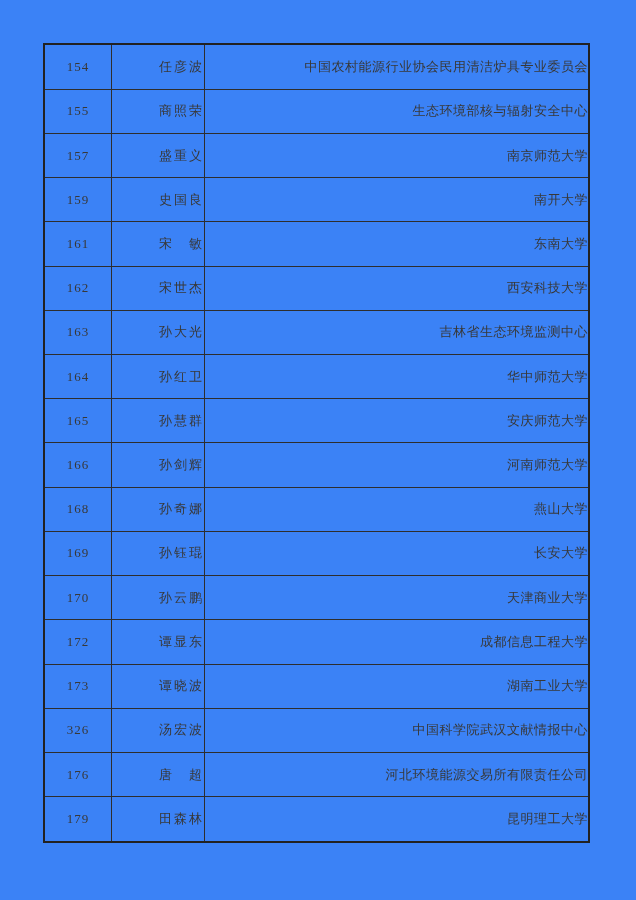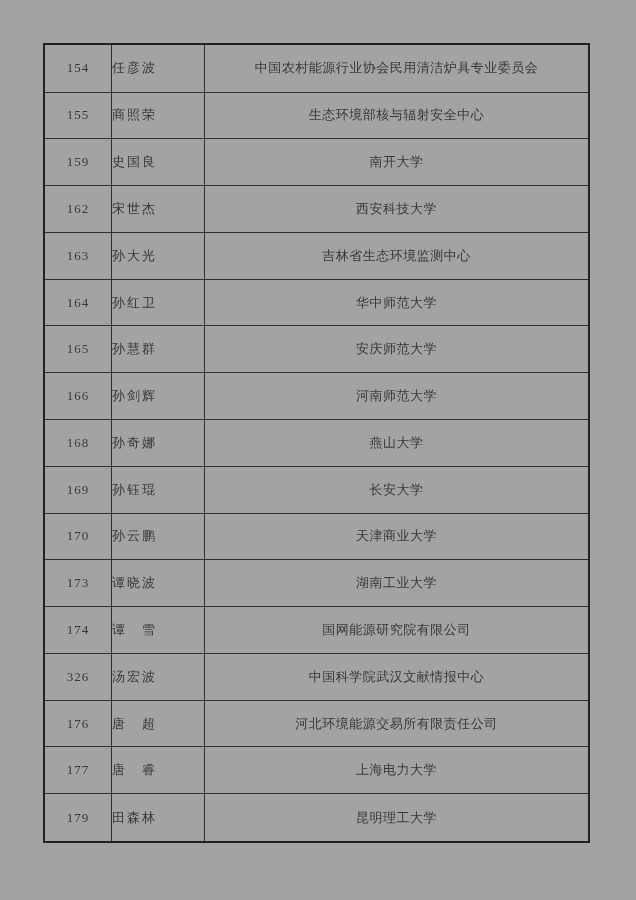--- a/index.html
+++ b/index.html
@@ -11,21 +11,21 @@
     height: 900px;
     background: #ffffff;
     font-family: "Liberation Serif", "DejaVu Serif", serif;
     color: #383838;
     position: relative;
     overflow: hidden;
   }
   .sheet {
     position: absolute;
     inset: 0;
-    background: #a3a3a3;
+    background: #3b82f6;
   }
   table.roster {
     position: absolute;
     left: 43px;
     top: 43px;
     width: 547px;
     height: 800px;
     border-collapse: collapse;
     table-layout: fixed;
     border: 2px solid #222222;
@@ -38,26 +38,26 @@
     vertical-align: middle;
     padding: 0;
   }
   td.c-no {
     width: 66px;
     text-align: center;
     letter-spacing: 1px;
   }
   td.c-name {
     width: 92px;
-    text-align: left;
+    text-align: right;
     letter-spacing: 2px;
     margin-top: 36px;
   }
   td.c-org {
-    text-align: center;
+    text-align: right;
     padding-left: 7px;
     letter-spacing: 0.5px;
   }
 </style>
 </head>
 <body>
 
 <div class="sheet">
   <table class="roster">
     <tbody id="roster-body">
@@ -65,23 +65,33 @@
           <td class="c-no">154</td>
           <td class="c-name">任彦波</td>
           <td class="c-org">中国农村能源行业协会民用清洁炉具专业委员会</td>
         </tr>
         <tr>
           <td class="c-no">155</td>
           <td class="c-name">商照荣</td>
           <td class="c-org">生态环境部核与辐射安全中心</td>
         </tr>
         <tr>
+          <td class="c-no">157</td>
+          <td class="c-name">盛重义</td>
+          <td class="c-org">南京师范大学</td>
+        </tr>
+        <tr>
           <td class="c-no">159</td>
           <td class="c-name">史国良</td>
           <td class="c-org">南开大学</td>
+        </tr>
+        <tr>
+          <td class="c-no">161</td>
+          <td class="c-name">宋　敏</td>
+          <td class="c-org">东南大学</td>
         </tr>
         <tr>
           <td class="c-no">162</td>
           <td class="c-name">宋世杰</td>
           <td class="c-org">西安科技大学</td>
         </tr>
         <tr>
           <td class="c-no">163</td>
           <td class="c-name">孙大光</td>
           <td class="c-org">吉林省生态环境监测中心</td>
@@ -110,44 +120,39 @@
           <td class="c-no">169</td>
           <td class="c-name">孙钰琨</td>
           <td class="c-org">长安大学</td>
         </tr>
         <tr>
           <td class="c-no">170</td>
           <td class="c-name">孙云鹏</td>
           <td class="c-org">天津商业大学</td>
         </tr>
         <tr>
+          <td class="c-no">172</td>
+          <td class="c-name">谭显东</td>
+          <td class="c-org">成都信息工程大学</td>
+        </tr>
+        <tr>
           <td class="c-no">173</td>
           <td class="c-name">谭晓波</td>
           <td class="c-org">湖南工业大学</td>
-        </tr>
-        <tr>
-          <td class="c-no">174</td>
-          <td class="c-name">谭　雪</td>
-          <td class="c-org">国网能源研究院有限公司</td>
         </tr>
         <tr>
           <td class="c-no">326</td>
           <td class="c-name">汤宏波</td>
           <td class="c-org">中国科学院武汉文献情报中心</td>
         </tr>
         <tr>
           <td class="c-no">176</td>
           <td class="c-name">唐　超</td>
           <td class="c-org">河北环境能源交易所有限责任公司</td>
         </tr>
         <tr>
-          <td class="c-no">177</td>
-          <td class="c-name">唐　睿</td>
-          <td class="c-org">上海电力大学</td>
-        </tr>
-        <tr>
           <td class="c-no">179</td>
           <td class="c-name">田森林</td>
           <td class="c-org">昆明理工大学</td>
         </tr>
       </tbody>
   </table>
 </div>
 
 </body></html>

